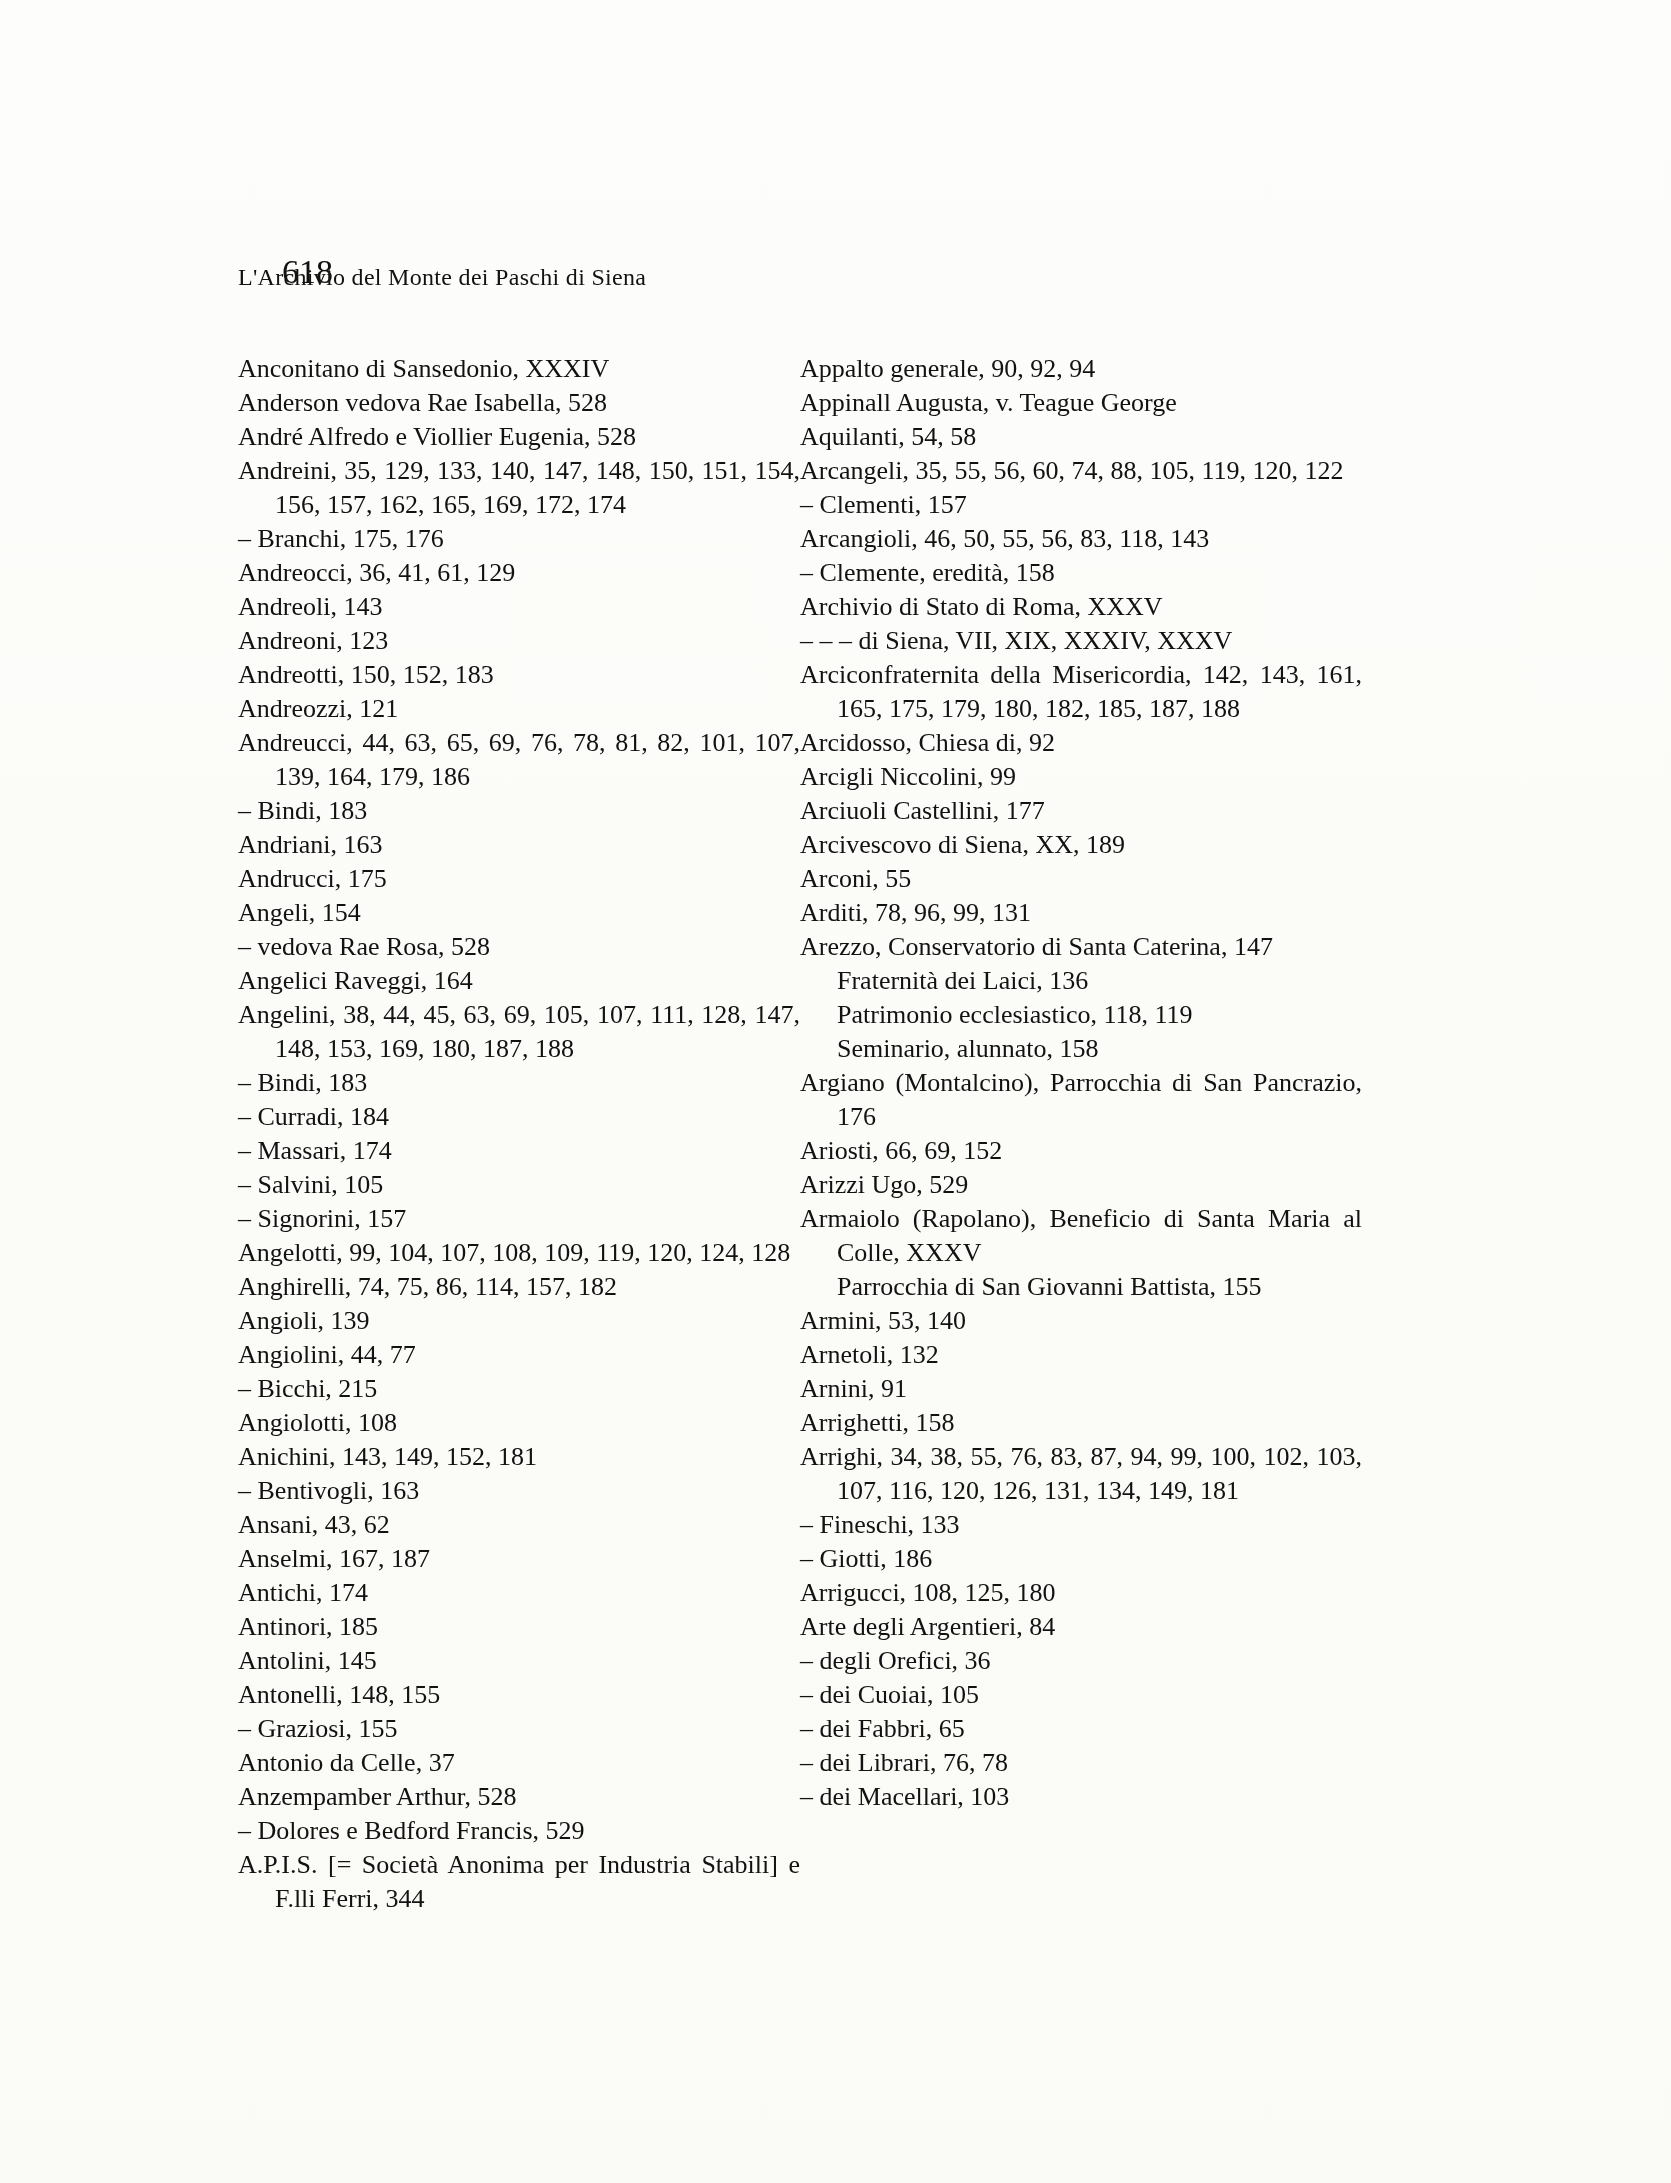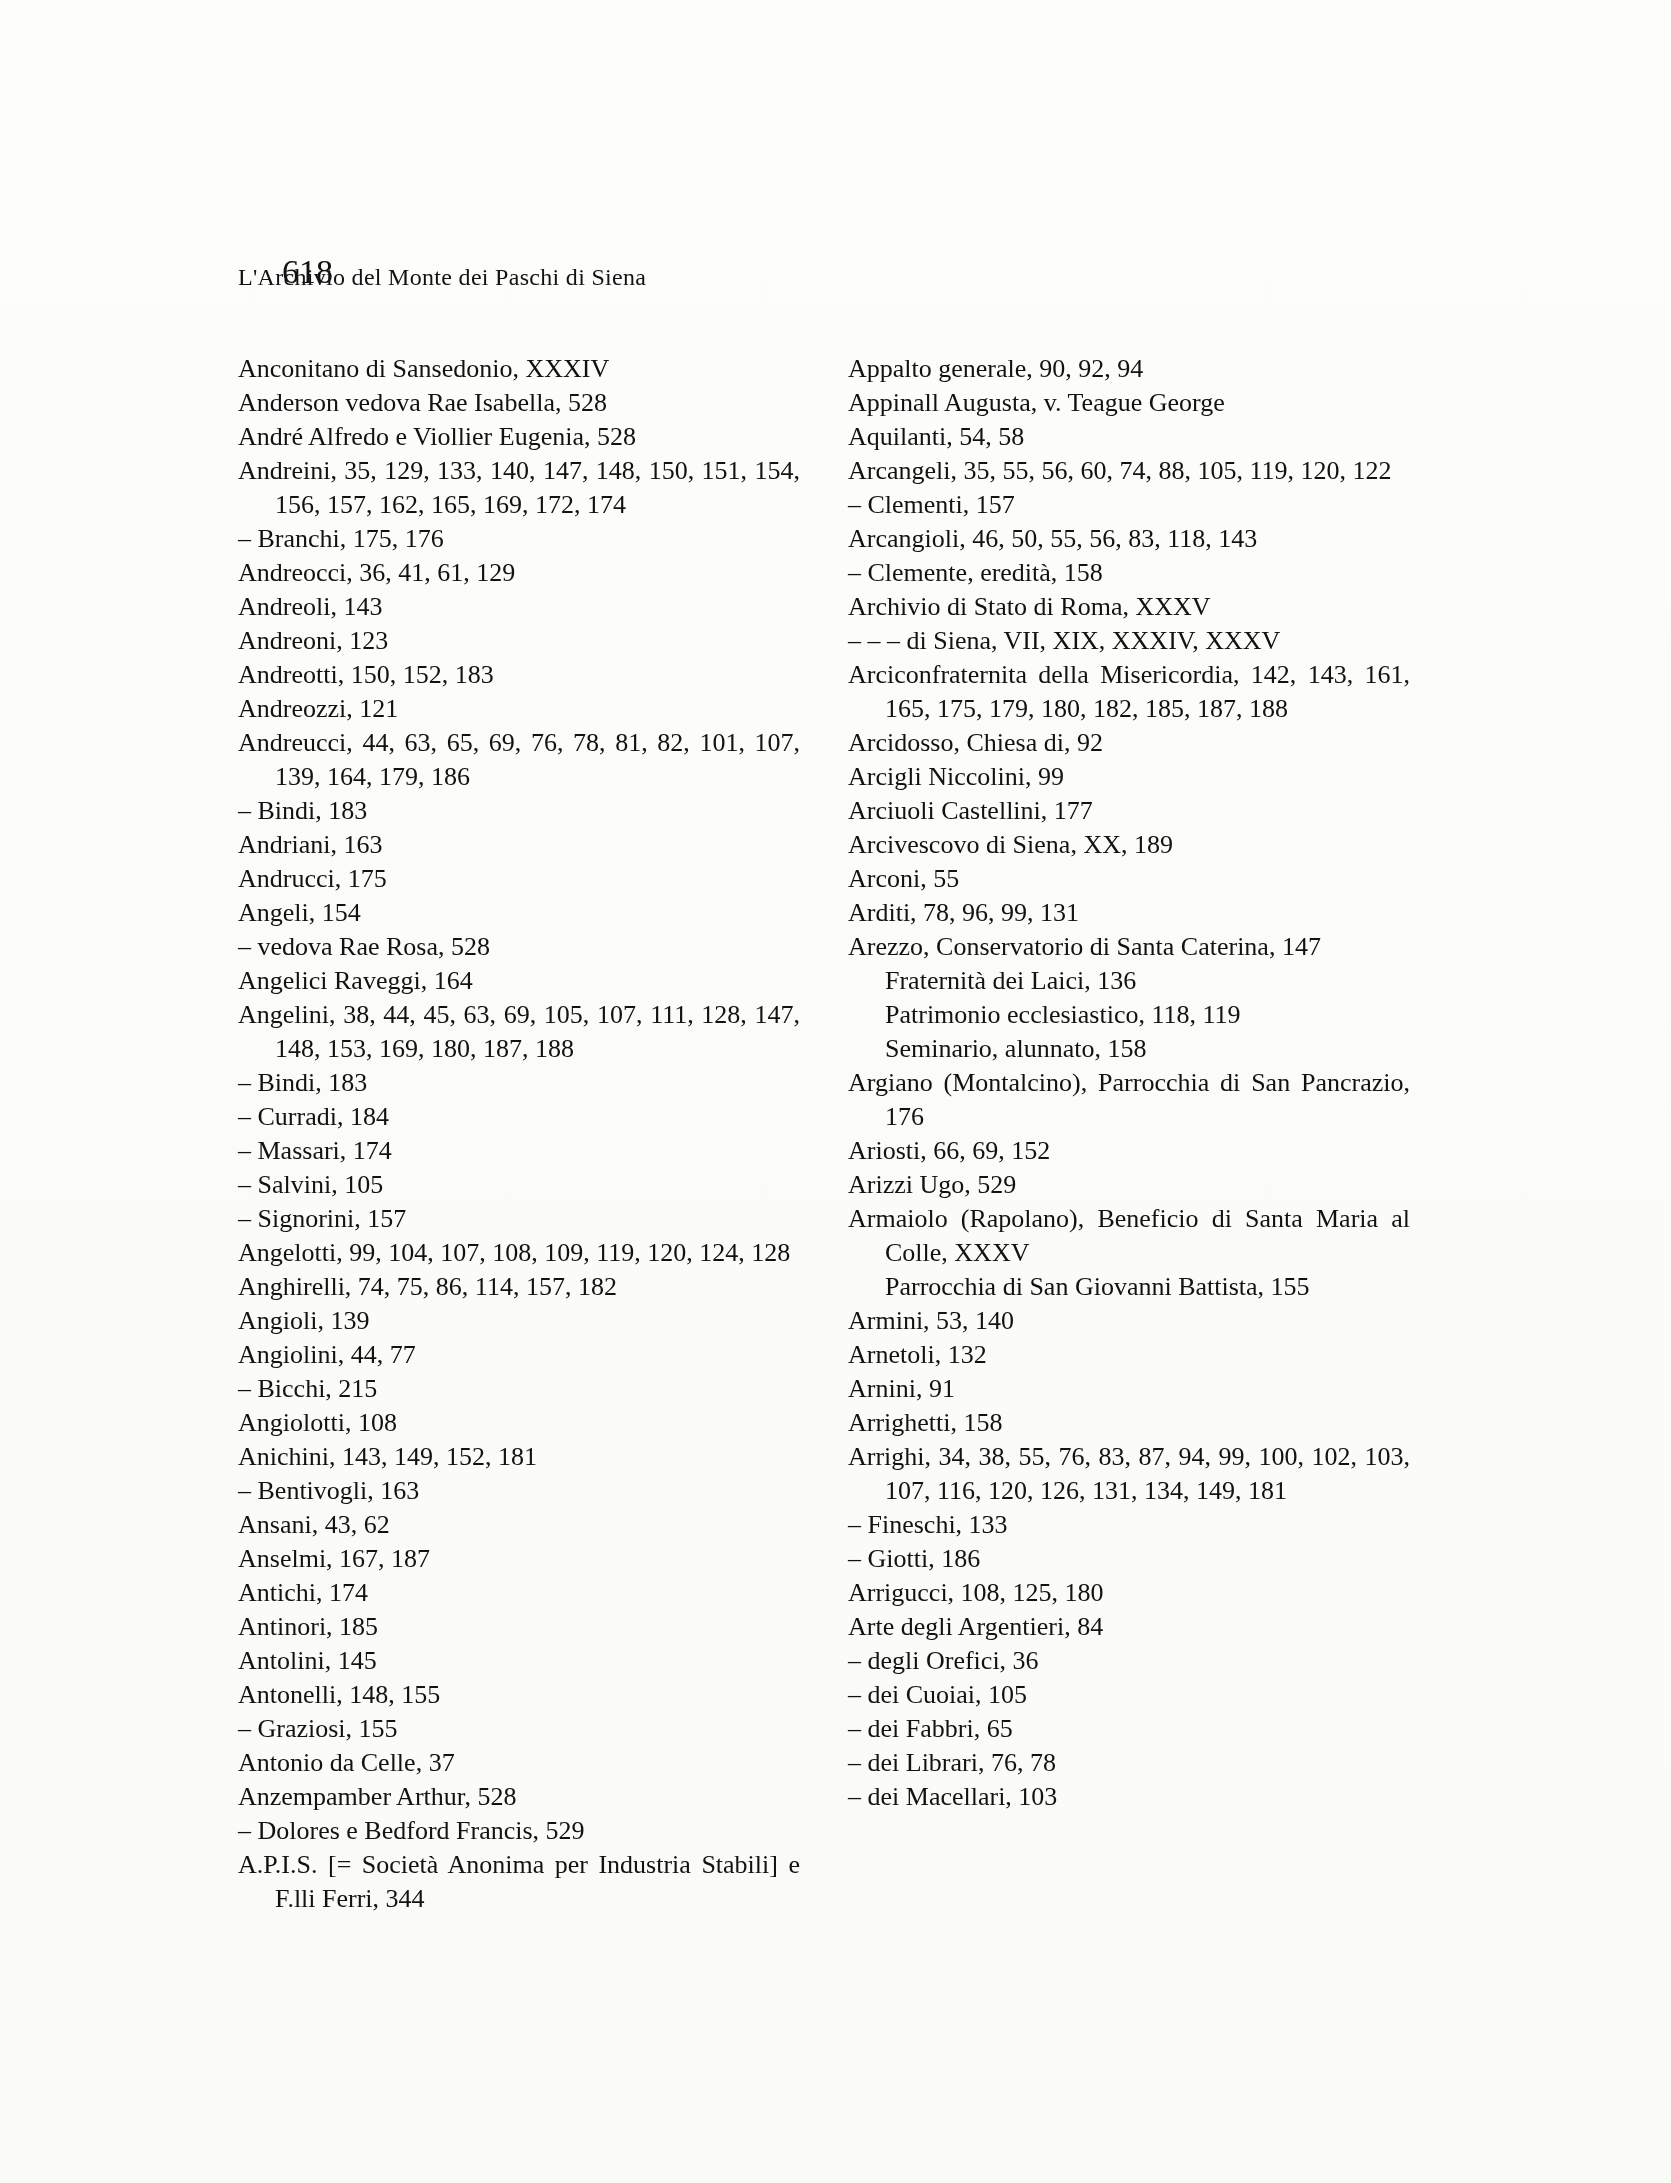--- a/index.html
+++ b/index.html
@@ -38,21 +38,20 @@
     font-size: 24px;
     line-height: 41px;
     letter-spacing: 0.3px;
   }
   .columns {
     position: absolute;
     left: 238px;
     top: 352px;
     width: 1174px;
     display: flex;
-    gap: 48px;
   }
   .column {
     width: 562px;
     font-size: 26px;
     line-height: 34px;
   }
   .entry {
     text-align: justify;
   }
   .entry-main, .entry-dash {

